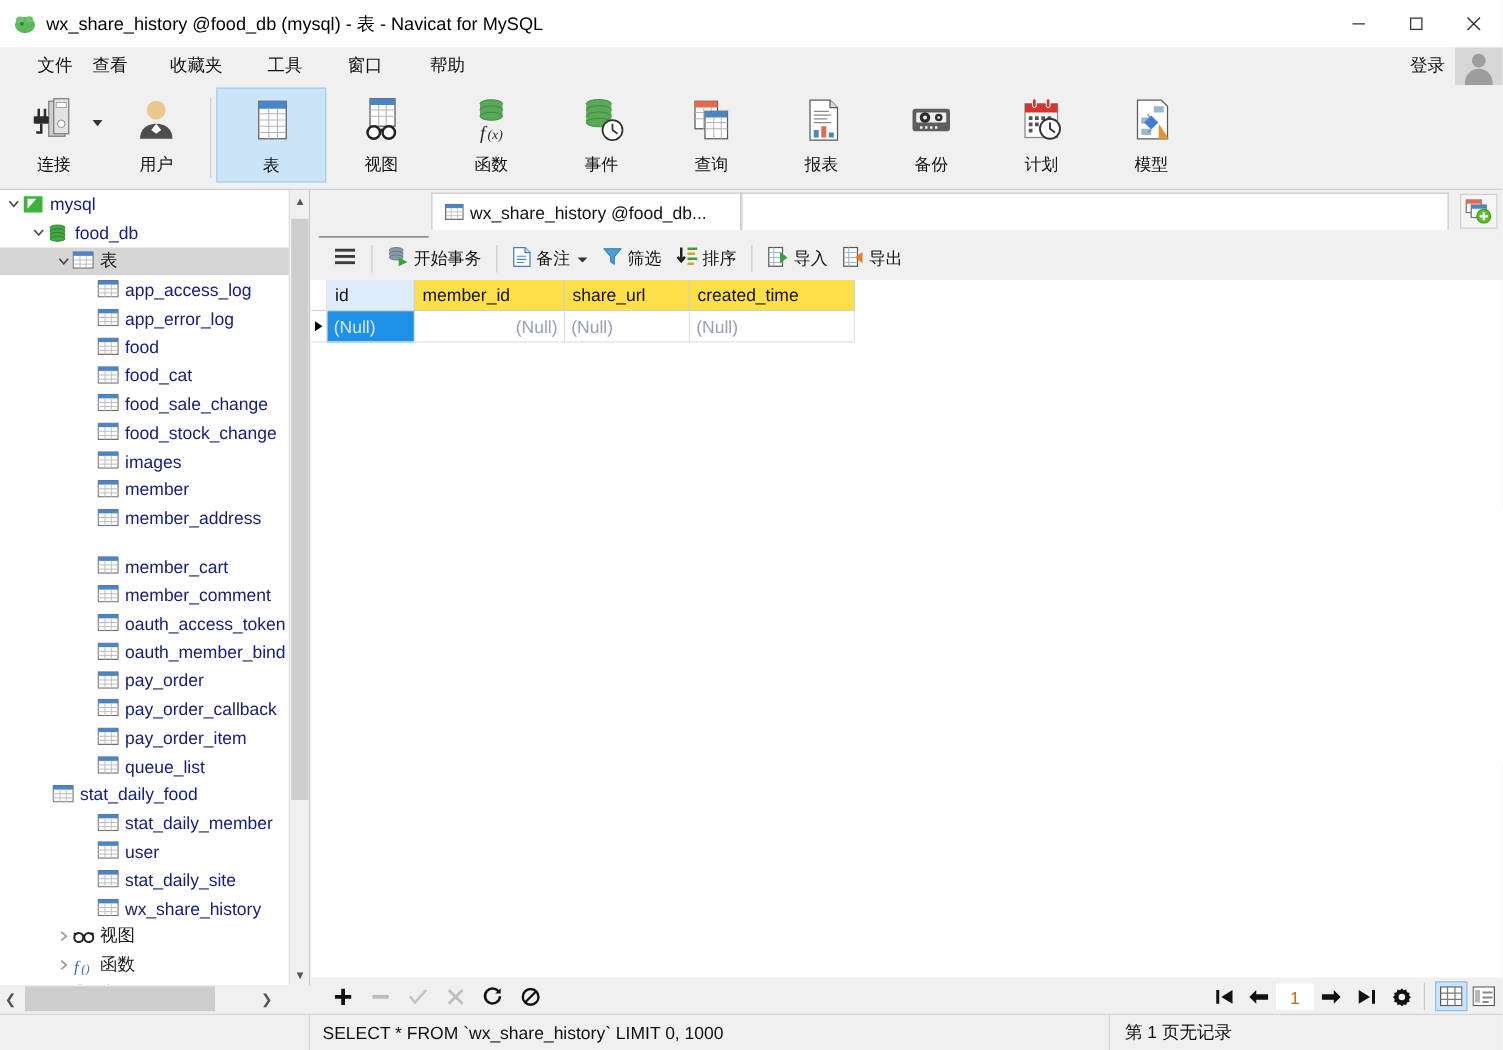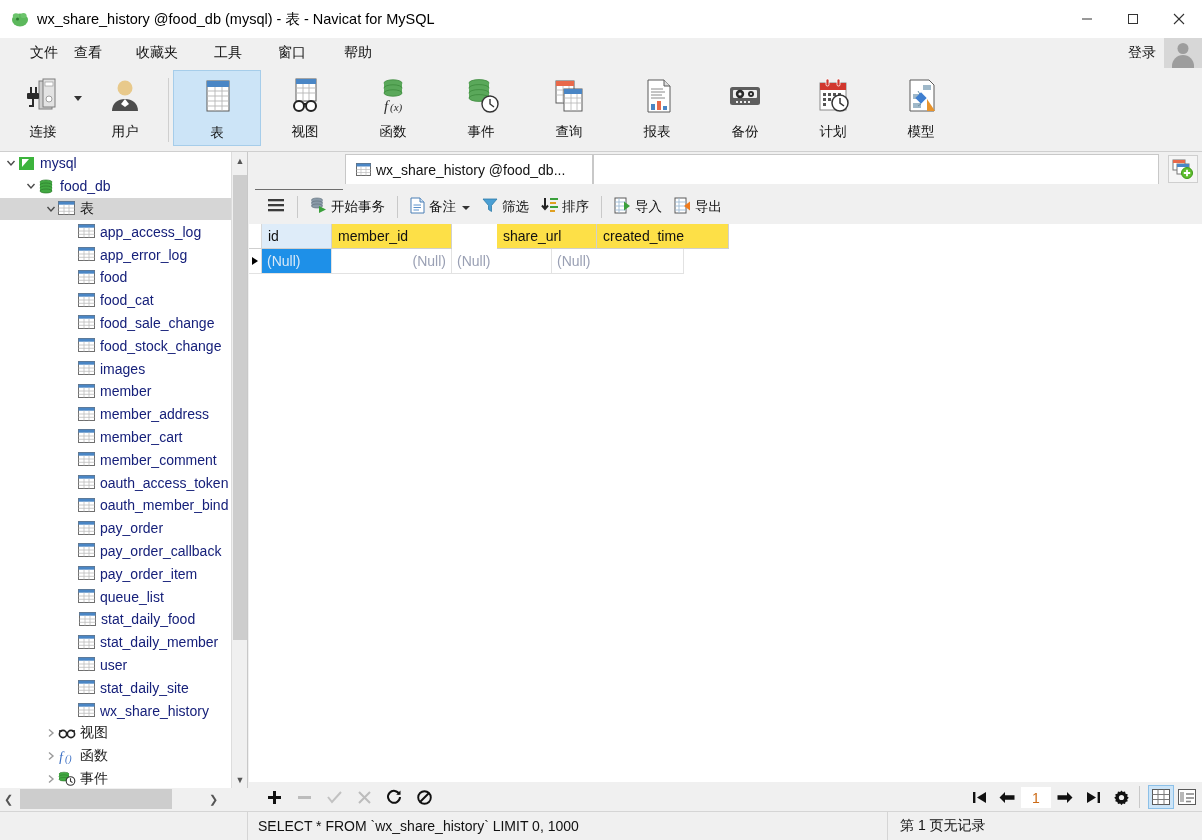--- a/index.html
+++ b/index.html
@@ -646,21 +646,21 @@
               <rect x="0.5" y="0.5" width="16" height="3.2" fill="#4a86c5"></rect>
               <g stroke="#bdbdbd" stroke-width=".8">
                 <line x1="6" y1="3.7" x2="6" y2="13.5"></line>
                 <line x1="11" y1="3.7" x2="11" y2="13.5"></line>
                 <line x1="0.5" y1="7" x2="16.5" y2="7"></line>
                 <line x1="0.5" y1="10.3" x2="16.5" y2="10.3"></line>
               </g>
             </svg></span>
           <span class="node-lbl">member_address</span>
         </div>
-        <div class="node" style="padding-left: 64px;">
+        <div class="node" style="padding-left: 64px; margin-top: 16px;">
           <span class="twisty"></span>
           <span class="node-ico"><svg width="17" height="14" viewBox="0 0 17 14">
               <rect x="0.5" y="0.5" width="16" height="13" fill="#fff" stroke="#6f6f6f"></rect>
               <rect x="0.5" y="0.5" width="16" height="3.2" fill="#4a86c5"></rect>
               <g stroke="#bdbdbd" stroke-width=".8">
                 <line x1="6" y1="3.7" x2="6" y2="13.5"></line>
                 <line x1="11" y1="3.7" x2="11" y2="13.5"></line>
                 <line x1="0.5" y1="7" x2="16.5" y2="7"></line>
                 <line x1="0.5" y1="10.3" x2="16.5" y2="10.3"></line>
               </g>
@@ -758,21 +758,21 @@
               <rect x="0.5" y="0.5" width="16" height="3.2" fill="#4a86c5"></rect>
               <g stroke="#bdbdbd" stroke-width=".8">
                 <line x1="6" y1="3.7" x2="6" y2="13.5"></line>
                 <line x1="11" y1="3.7" x2="11" y2="13.5"></line>
                 <line x1="0.5" y1="7" x2="16.5" y2="7"></line>
                 <line x1="0.5" y1="10.3" x2="16.5" y2="10.3"></line>
               </g>
             </svg></span>
           <span class="node-lbl">queue_list</span>
         </div>
-        <div class="node" style="padding-left: 65px; text-align: center;">
+        <div class="node" style="padding-left: 28px; text-align: center;">
           <span class="twisty"></span>
           <span class="node-ico"><svg width="17" height="14" viewBox="0 0 17 14">
               <rect x="0.5" y="0.5" width="16" height="13" fill="#fff" stroke="#6f6f6f"></rect>
               <rect x="0.5" y="0.5" width="16" height="3.2" fill="#4a86c5"></rect>
               <g stroke="#bdbdbd" stroke-width=".8">
                 <line x1="6" y1="3.7" x2="6" y2="13.5"></line>
                 <line x1="11" y1="3.7" x2="11" y2="13.5"></line>
                 <line x1="0.5" y1="7" x2="16.5" y2="7"></line>
                 <line x1="0.5" y1="10.3" x2="16.5" y2="10.3"></line>
               </g>
@@ -1031,21 +1031,21 @@
       </span>
       <span>导出</span>
     </div>
   </div>
 
   <div class="grid">
     <div class="grid-head" id="grid-head">
       <div class="gh-corner"></div>
     <div class="gh-cell sel" style="width: 70px;">id</div>
         <div class="gh-cell" style="width: 120px;">member_id</div>
-        <div class="gh-cell" style="width: 100px; margin-left: 45px;">share_url</div>
+        <div class="gh-cell" style="width: 100px;">share_url</div>
         <div class="gh-cell" style="width: 132px;">created_time</div>
       </div>
     <div id="grid-body">
         <div class="grid-row">
           <div class="gr-marker">
             <span class="arrow"></span>
           </div>
           <div class="gr-cell selected" style="width: 70px;">(Null)</div>
           <div class="gr-cell numeric" style="width: 120px;">(Null)</div>
           <div class="gr-cell" style="width: 100px;">(Null)</div>

